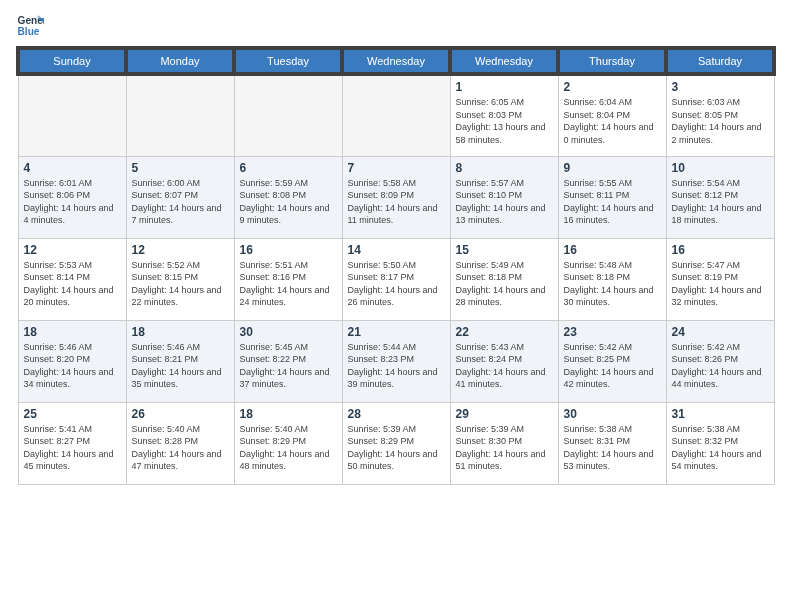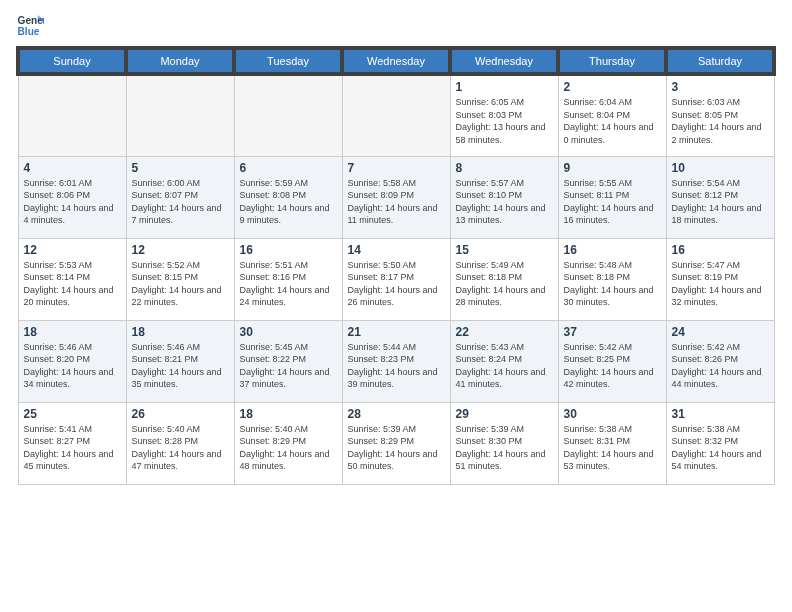--- a/index.html
+++ b/index.html
@@ -211,21 +211,21 @@
           </td>
           <td>
             <div class="day-number">21</div>
             <div class="day-info">Sunrise: 5:44 AM<br>Sunset: 8:23 PM<br>Daylight: 14 hours and 39 minutes.</div>
           </td>
           <td>
             <div class="day-number">22</div>
             <div class="day-info">Sunrise: 5:43 AM<br>Sunset: 8:24 PM<br>Daylight: 14 hours and 41 minutes.</div>
           </td>
           <td>
-            <div class="day-number">37</div>
+            <div class="day-number">23</div>
             <div class="day-info">Sunrise: 5:42 AM<br>Sunset: 8:25 PM<br>Daylight: 14 hours and 42 minutes.</div>
           </td>
           <td>
             <div class="day-number">24</div>
             <div class="day-info">Sunrise: 5:42 AM<br>Sunset: 8:26 PM<br>Daylight: 14 hours and 44 minutes.</div>
           </td>
         </tr>
         <tr>
           <td>
             <div class="day-number">25</div>

